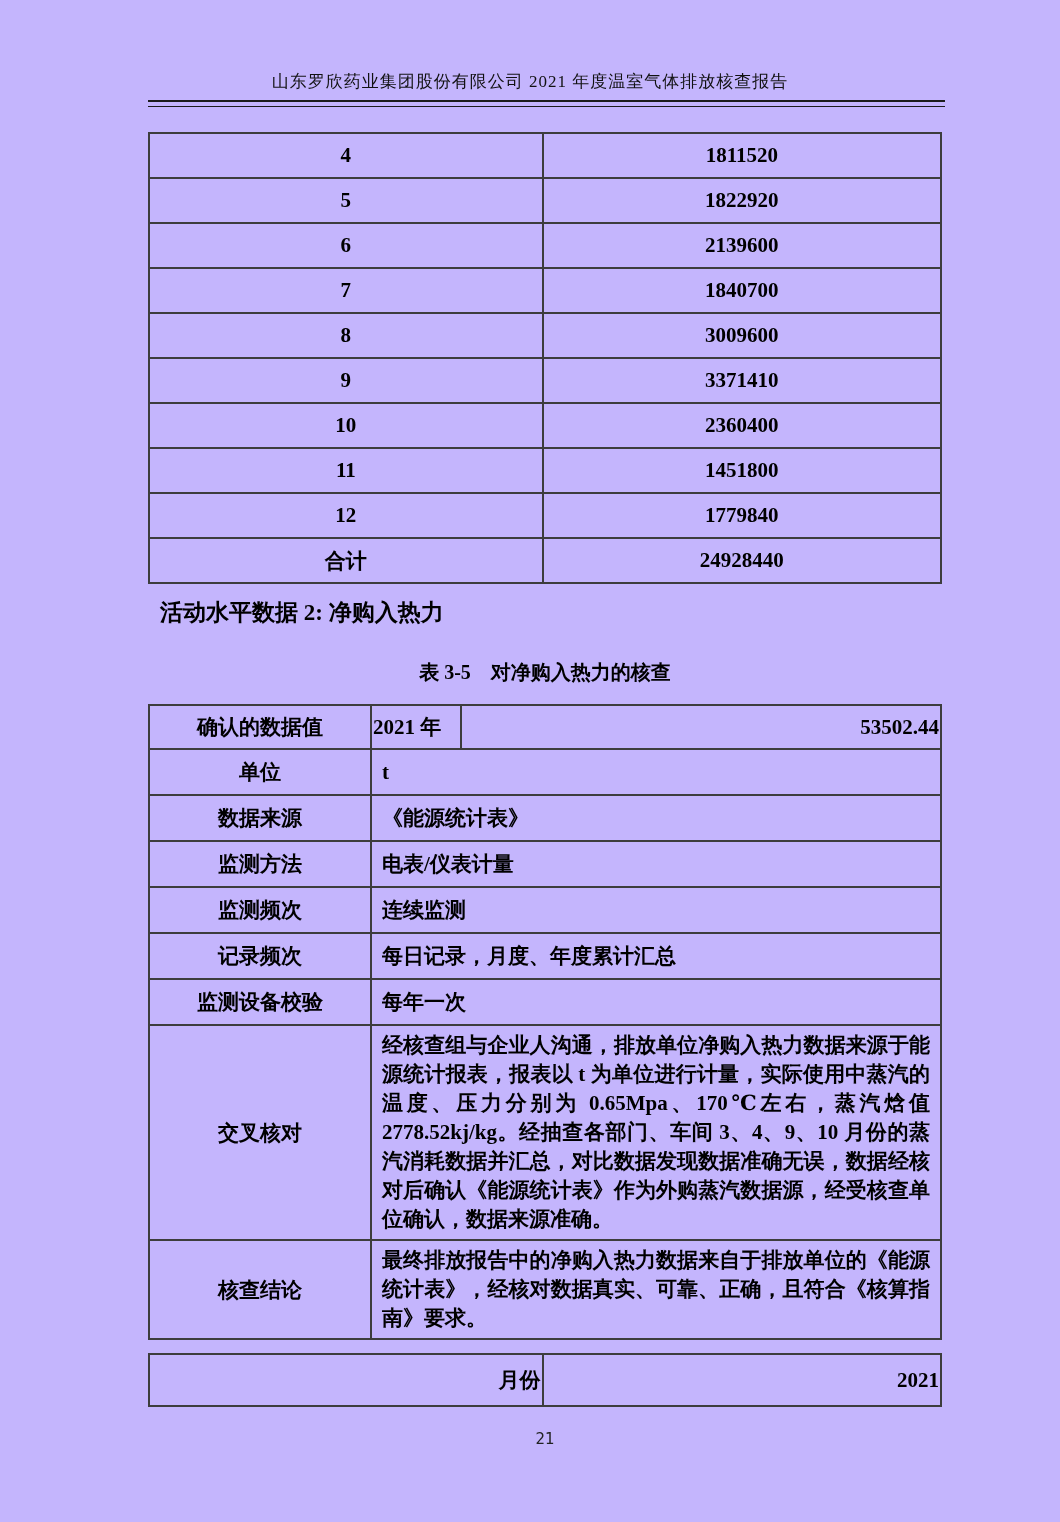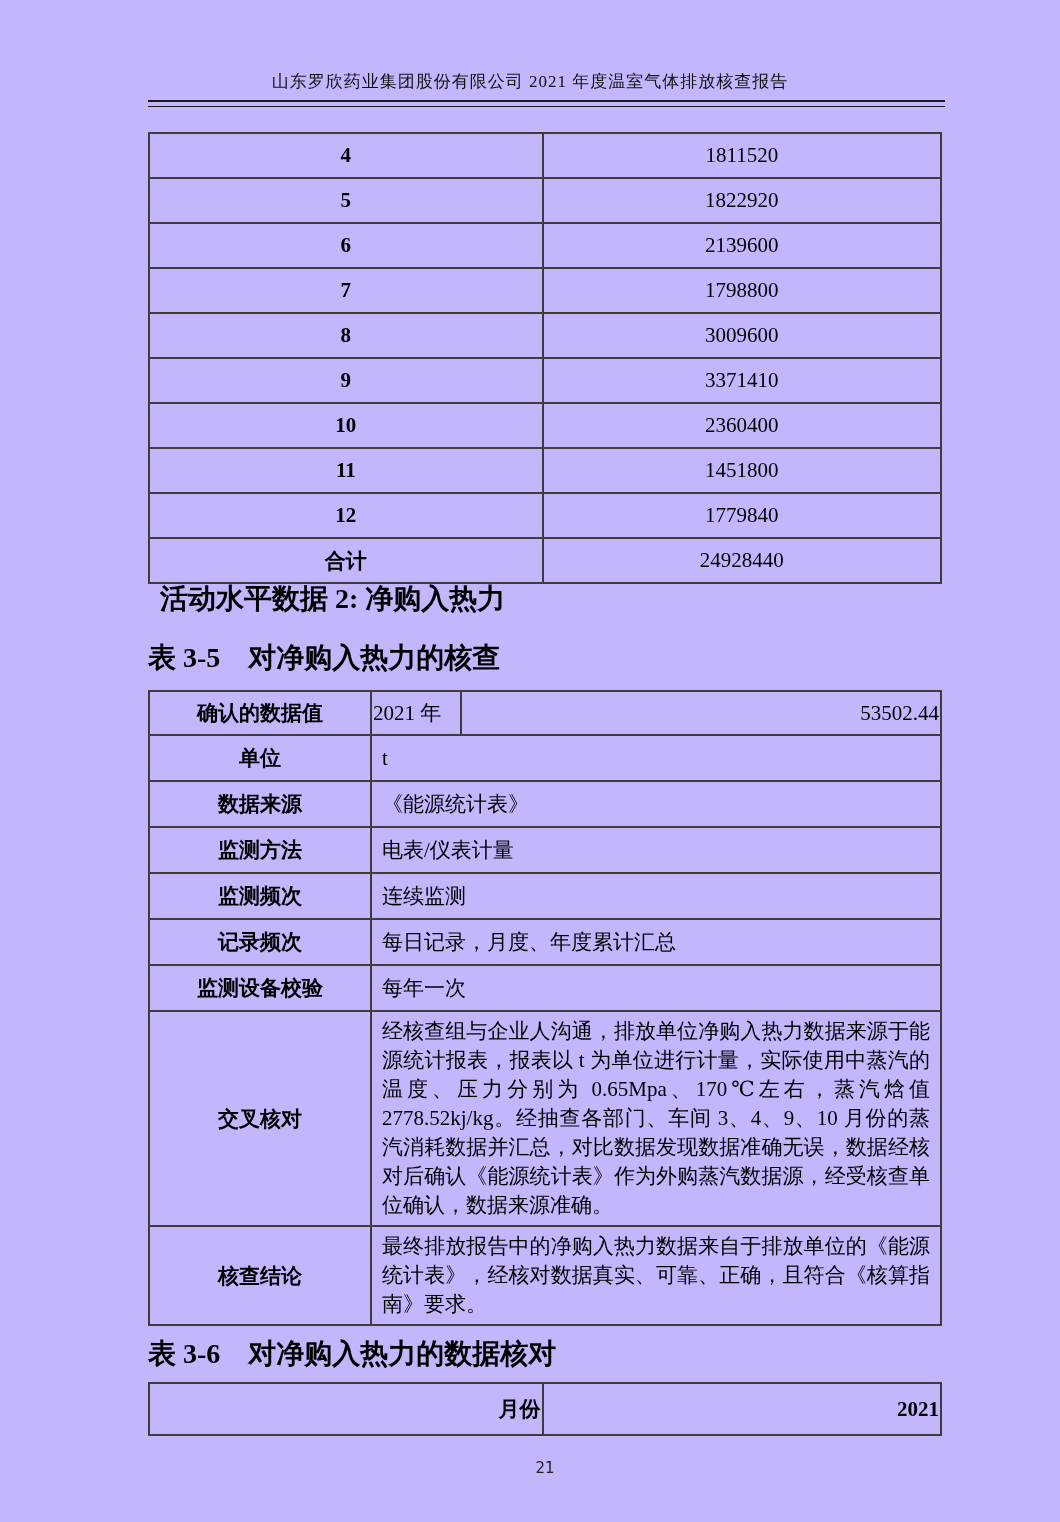--- a/index.html
+++ b/index.html
@@ -36,34 +36,37 @@
   }
   table {
     border-collapse: collapse;
     table-layout: fixed;
     width: 794px;
   }
   td {
     border: 2px solid #3d3d3d;
     font-size: 21px;
     overflow: hidden;
+    font-weight: bold;
   }
   
   .t1 { margin-top: 25px; }
   .t1 td { height: 41px; text-align: center; }
   .t1 .month-cell { font-weight: bold; }
   
   .section-heading {
+    margin-top: 14px;
     padding-left: 12px;
-    font-size: 28px;
+    font-size: 23px;
     font-weight: bold;
     line-height: 30px;
   }
   .table-title {
-    font-size: 28px;
+    text-align: center;
+    font-size: 20px;
     font-weight: bold;
     line-height: 30px;
   }
   .title-3-5 { margin-top: 29px; }
   .title-3-6 { margin-top: 13px; }
   
   .t2 { margin-top: 17px; }
   .t2 td { height: 40px; }
   .t2 .label-cell {
     font-weight: bold;
@@ -123,21 +126,21 @@
         <tr>
           <td class="month-cell">5</td>
           <td>1822920</td>
         </tr>
         <tr>
           <td class="month-cell">6</td>
           <td>2139600</td>
         </tr>
         <tr>
           <td class="month-cell">7</td>
-          <td>1798800</td>
+          <td>1840700</td>
         </tr>
         <tr>
           <td class="month-cell">8</td>
           <td>3009600</td>
         </tr>
         <tr>
           <td class="month-cell">9</td>
           <td>3371410</td>
         </tr>
         <tr>
@@ -203,21 +206,20 @@
           <td class="label-cell">交叉核对</td>
           <td class="value-cell para-cell" colspan="2">经核查组与企业人沟通，排放单位净购入热力数据来源于能源统计报表，报表以 t 为单位进行计量，实际使用中蒸汽的温度、压力分别为 0.65Mpa、170℃左右，蒸汽焓值2778.52kj/kg。经抽查各部门、车间 3、4、9、10 月份的蒸汽消耗数据并汇总，对比数据发现数据准确无误，数据经核对后确认《能源统计表》作为外购蒸汽数据源，经受核查单位确认，数据来源准确。</td>
         </tr>
         <tr>
           <td class="label-cell">核查结论</td>
           <td class="value-cell para-cell" colspan="2">最终排放报告中的净购入热力数据来自于排放单位的《能源统计表》，经核对数据真实、可靠、正确，且符合《核算指南》要求。</td>
         </tr>
       </tbody>
     </table>
 
-    <div class="table-title title-3-6">表 3-6　对净购入热力的数据核对</div>
 
     <table class="t3">
       <colgroup>
           <col class="col-half-1">
           <col>
         </colgroup>
       <tbody>
         <tr>
           <td>月份</td>
           <td>2021</td>

